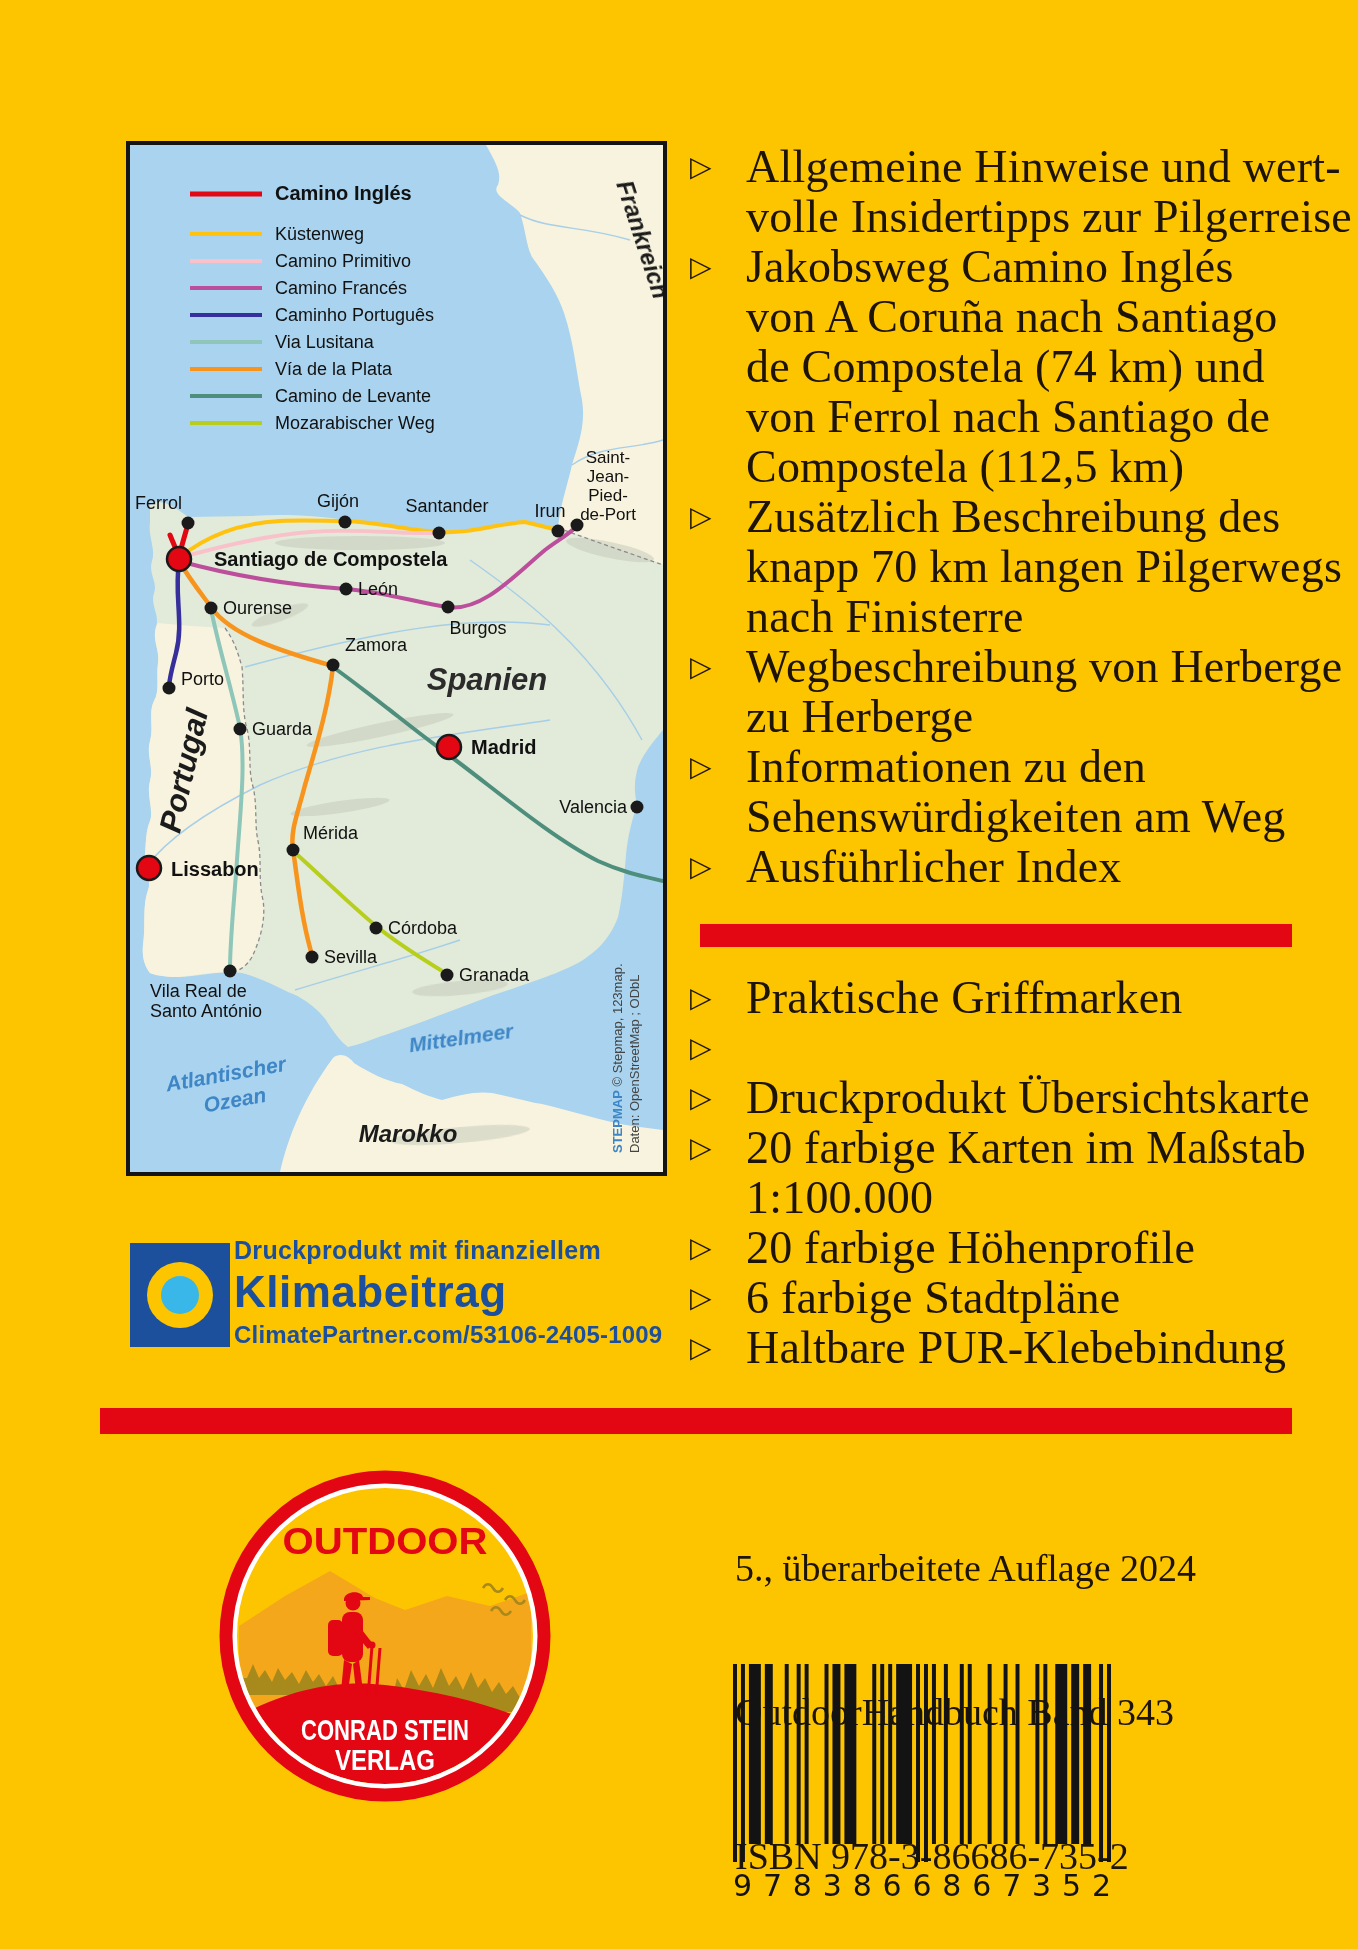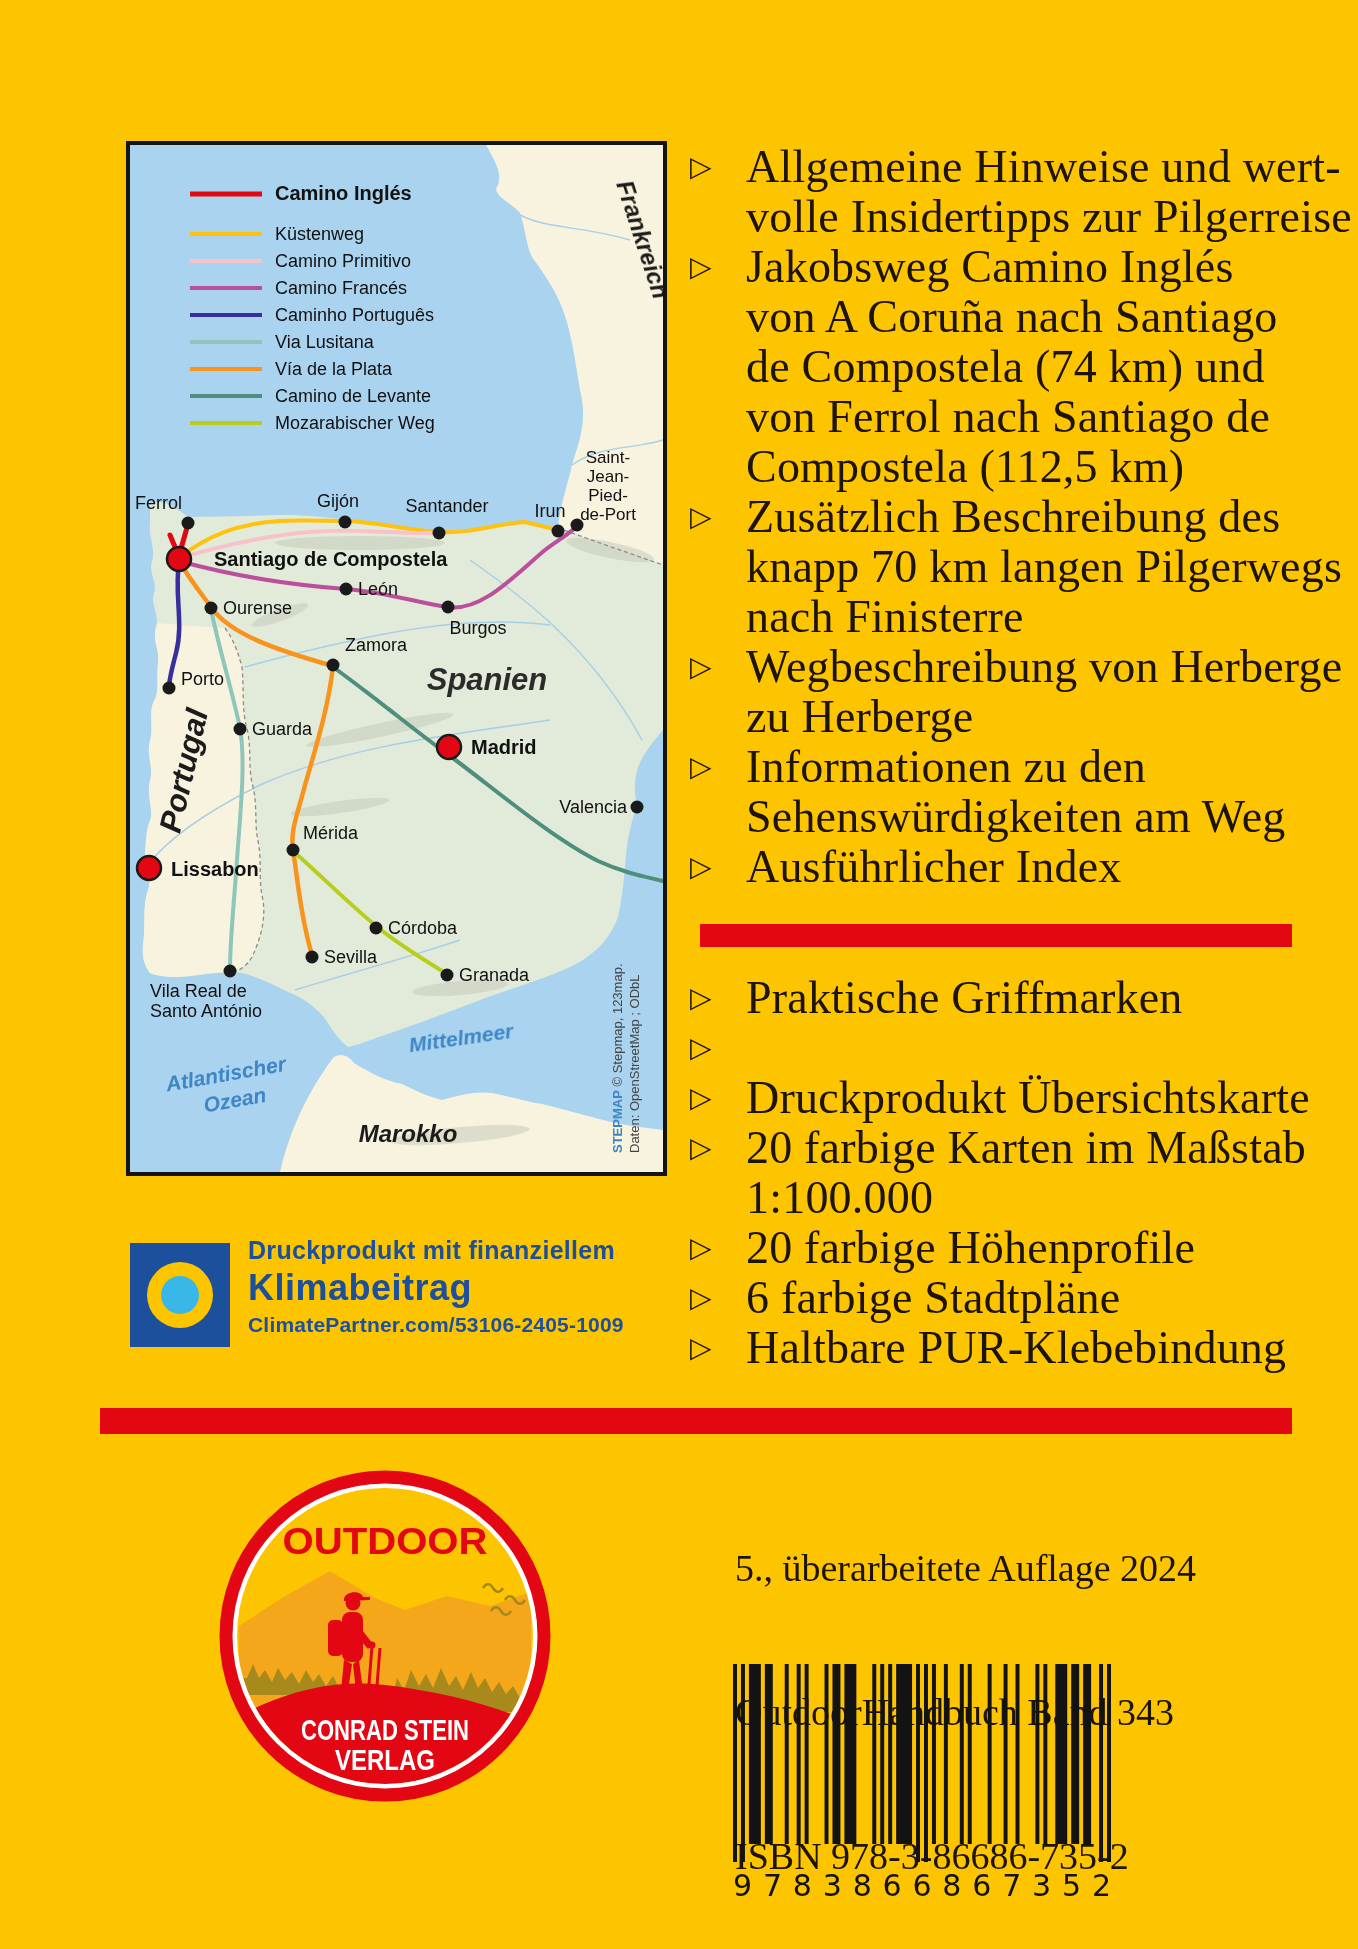--- a/index.html
+++ b/index.html
@@ -13,24 +13,24 @@
   #bullets-bottom{top:973px;}
   .bullet-item{display:flex;align-items:flex-start;}
   .tri{flex:0 0 56px;font-family:"DejaVu Sans",sans-serif;font-size:28px;line-height:50px;color:var(--ink,#1D1405);}
   .btxt{font-size:46px;line-height:50px;white-space:pre-line;letter-spacing:0.2px;}
   .red-short{position:absolute;left:700px;top:924px;width:592px;height:23px;background:var(--accent,#E30613);}
   .red-long{position:absolute;left:100px;top:1408px;width:1192px;height:26px;background:var(--accent,#E30613);}
   .klima{position:absolute;left:130px;top:1236px;width:540px;height:120px;}
   .klima-logo{position:absolute;left:0;top:7px;width:100px;height:104px;background:var(--kblue,#1C4F9C);}
   .klima-ring{position:absolute;left:17px;top:19px;width:66px;height:66px;border-radius:50%;background:var(--bg,#FDC500);}
   .klima-dot{position:absolute;left:31px;top:33px;width:38px;height:38px;border-radius:50%;background:var(--kcyan,#39B7E8);}
-  .klima-text{position:absolute;left:118px;top:0;color:var(--kblue,#1C4F9C);font-family:"Liberation Sans",sans-serif;}
+  .klima-text{position:absolute;left:104px;top:0;color:var(--kblue,#1C4F9C);font-family:"Liberation Sans",sans-serif;}
   .klima-l1{font-size:25px;font-weight:bold;letter-spacing:0.3px;}
-  .klima-l2{font-size:36px;font-weight:bold;margin-top:2px;letter-spacing:0.5px;}
-  .klima-l3{font-size:21px;font-weight:bold;margin-top:4px;letter-spacing:0.2px;}
+  .klima-l2{font-size:44px;font-weight:bold;margin-top:2px;letter-spacing:0.5px;}
+  .klima-l3{font-size:24px;font-weight:bold;margin-top:4px;letter-spacing:0.2px;}
   .badge{position:absolute;left:215px;top:1464px;width:340px;height:344px;}
   .edition{position:absolute;left:735px;top:1448px;font-size:38px;line-height:48px;color:var(--ink,#1D1405);white-space:pre;}
   .barcode{position:absolute;left:733px;top:1664px;width:378px;}
   #barcode-svg{display:block;width:378px;height:200px;}
   #barcode-digits{display:flex;justify-content:space-between;margin-top:4px;
         font-family:"DejaVu Sans",sans-serif;font-size:30px;color:#131313;}
 </style>
 </head>
 <body>
 

